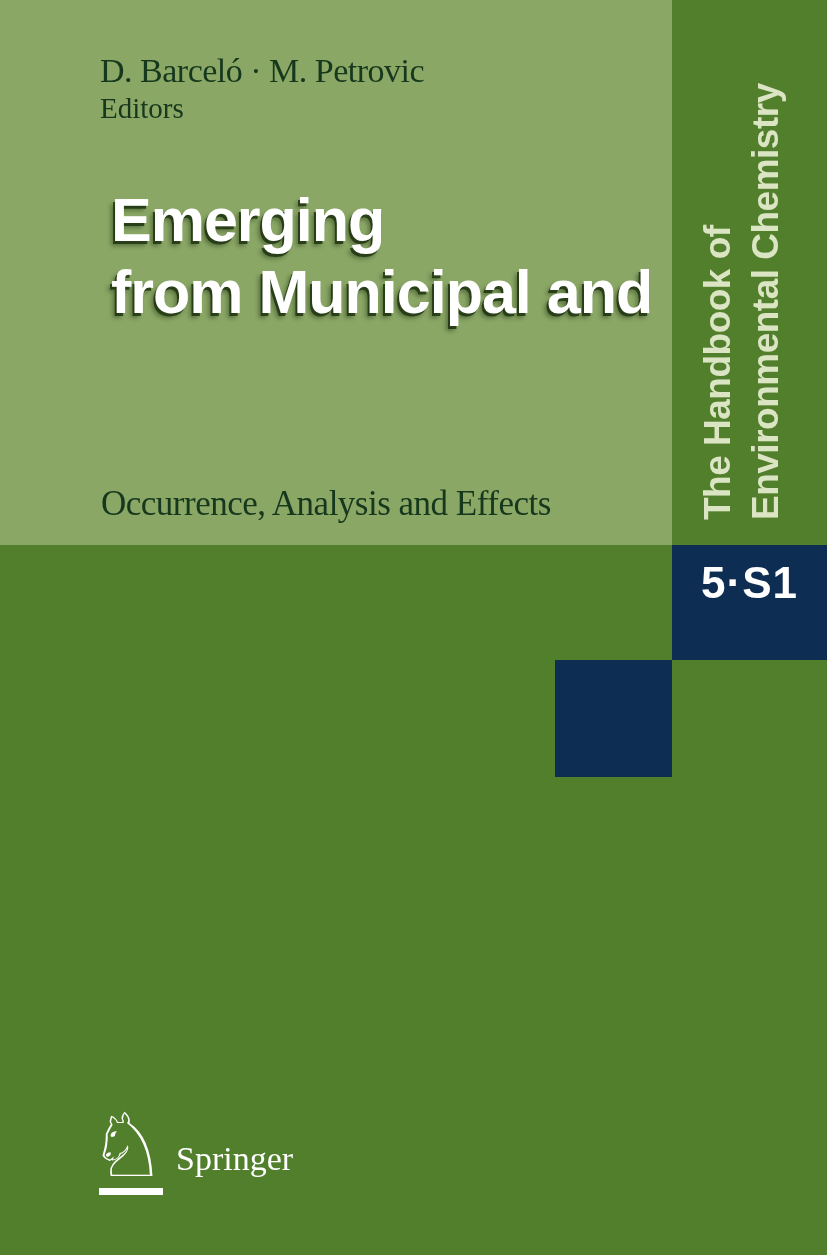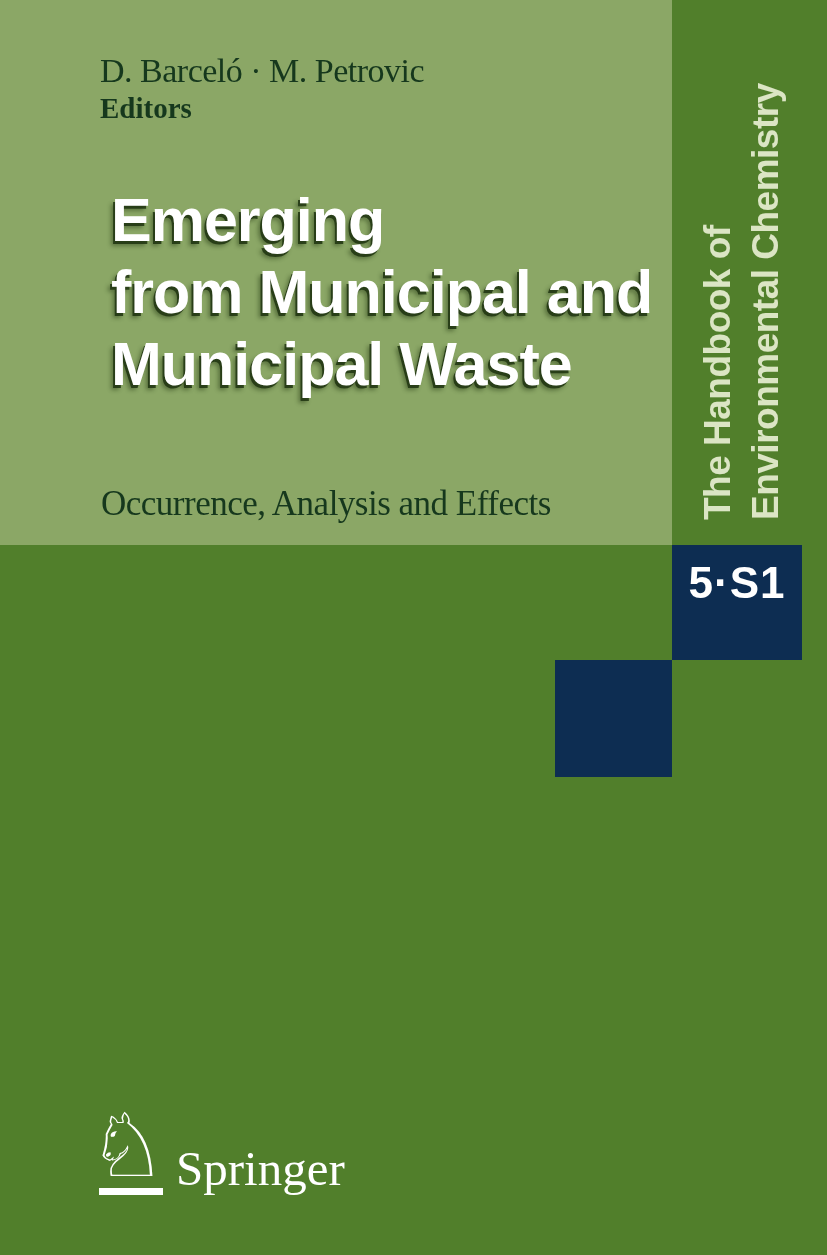--- a/index.html
+++ b/index.html
@@ -19,21 +19,21 @@
   .authors {
     position:absolute; left:100px; top:52px;
     font-family:"Liberation Serif",serif;
     font-weight:normal; font-size:34px; letter-spacing:-0.5px;
     color:var(--dark-text,#16381D);
     white-space:nowrap;
   }
   .editors {
     position:absolute; left:100px; top:92px;
     font-family:"Liberation Serif",serif;
-    font-weight:bold; font-size:29px;
+    font-weight:normal; font-size:29px;
     color:var(--dark-text,#16381D);
   }
   .title {
     position:absolute; left:97px; top:170px; margin:14px;
     font-size:61px; font-weight:bold; letter-spacing:-1px;
     line-height:72px;
     color:var(--title-white,#FFFFFF);
     text-shadow:-2px 3px 0 rgba(30,52,16,0.85), -4px 5px 4px rgba(30,52,16,0.45);
     white-space:nowrap;
   }
@@ -55,21 +55,21 @@
     width:445px;
     transform:rotate(-90deg);
     transform-origin:0 0;
     font-weight:bold; font-size:37px; line-height:48px;
     letter-spacing:-0.5px;
     color:var(--pale-text,#DBE5C4);
     white-space:nowrap;
   }
   .navy-box-1 {
     position:absolute; left:672px; top:545px;
-    width:130px; height:115px;
+    width:155px; height:115px;
     background:var(--navy,#0D2D52);
     display:flex; justify-content:center; align-items:flex-start;
     padding-top:0; box-sizing:border-box;
   }
   .volume {
     margin-top:13px;
     font-weight:bold; font-size:44px; letter-spacing:1px;
     color:var(--title-white,#FFFFFF);
   }
   .navy-box-2 {
@@ -84,38 +84,37 @@
     color:var(--title-white,#FFFFFF);
   }
   .horse-underline {
     position:absolute; left:99px; top:1188px;
     width:64px; height:7px;
     background:var(--title-white,#FFFFFF);
   }
   .pubname {
     position:absolute; left:176px; top:1140px;
     font-family:"Liberation Serif",serif;
-    font-size:49px;
+    font-size:34px;
     color:var(--title-white,#FFFFFF);
   }
 </style>
 </head>
 <body>
 
 <div class="cover">
 
   <div class="light-panel"></div>
 
   <div class="authors">D. Barceló · M. Petrovic</div>
   <div class="editors">Editors</div>
 
   <h1 class="title">
     <span>Emerging</span>
     <span>from Municipal and</span>
-    <span>Municipal Waste</span>
   </h1>
 
   <div class="subtitle">Occurrence, Analysis and Effects</div>
 
   <div class="sidebar"></div>
 
   <div class="series-text">
     <div>The Handbook of</div>
     <div>Environmental Chemistry</div>
   </div>

